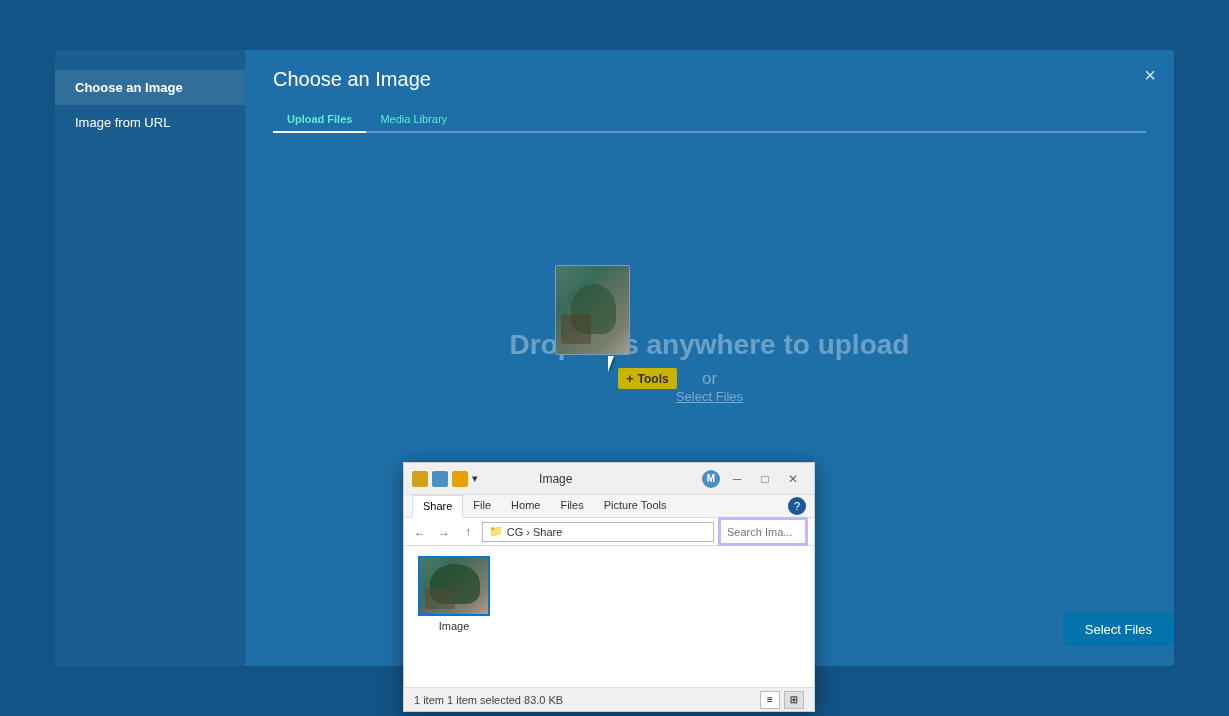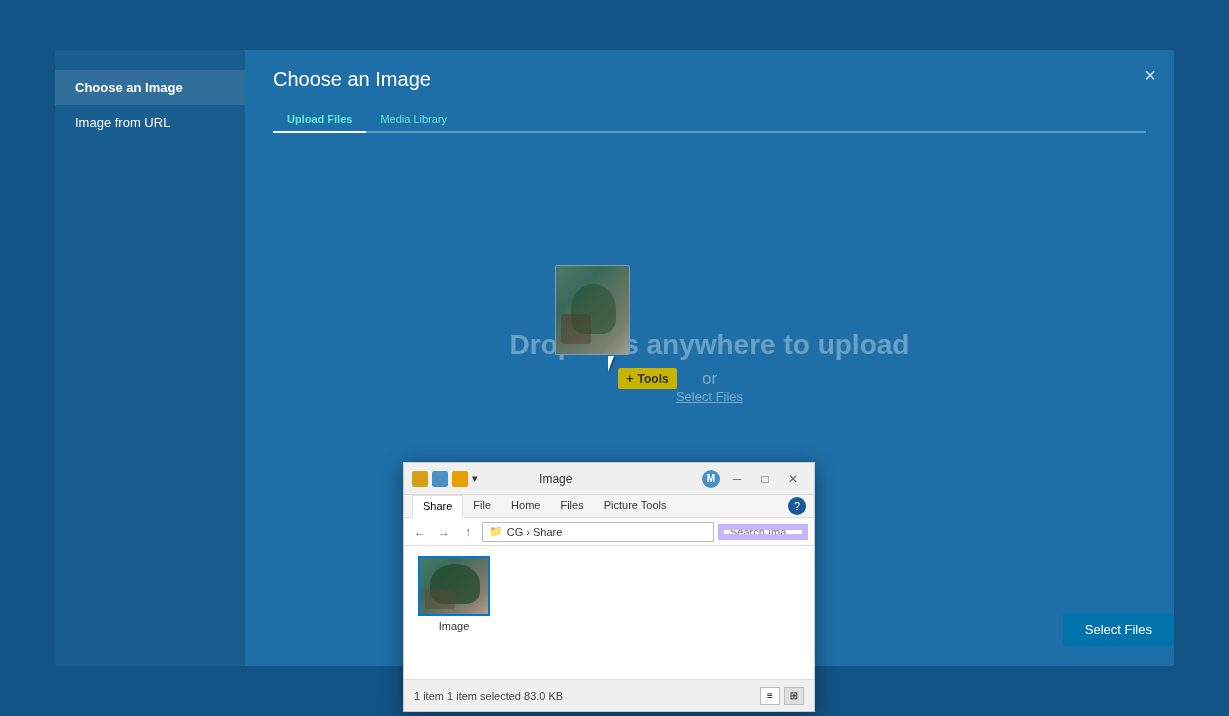--- a/index.html
+++ b/index.html
@@ -393,22 +393,22 @@
       font-size: 11px;
       color: #333;
       gap: 4px;
     }
     .fe-folder-icon-sm {
       color: #e8a000;
       font-size: 11px;
     }
     .fe-search-box {
       width: 90px;
-      height: 16px;
-      border: 6px solid #c4b5fd;
+      height: 29px;
+      border: 3px solid #c4b5fd;
       padding: 0 6px;
       font-size: 11px;
       color: #999;
     }
 
     
     .fe-filelist {
       flex: 1;
       background: #fff;
       padding: 10px;
@@ -464,21 +464,21 @@
     .fe-file-name {
       font-size: 11px;
       color: #333;
       text-align: center;
     }
 
     
     .fe-statusbar {
       background: #f0f0f0;
       border-top: 1px solid #ddd;
-      height: 32px;
+      height: 24px;
       display: flex;
       align-items: center;
       padding: 0 10px;
       font-size: 11px;
       color: #444;
       gap: 0;
       flex-shrink: 0;
     }
     .fe-status-left {
       flex: 1;

